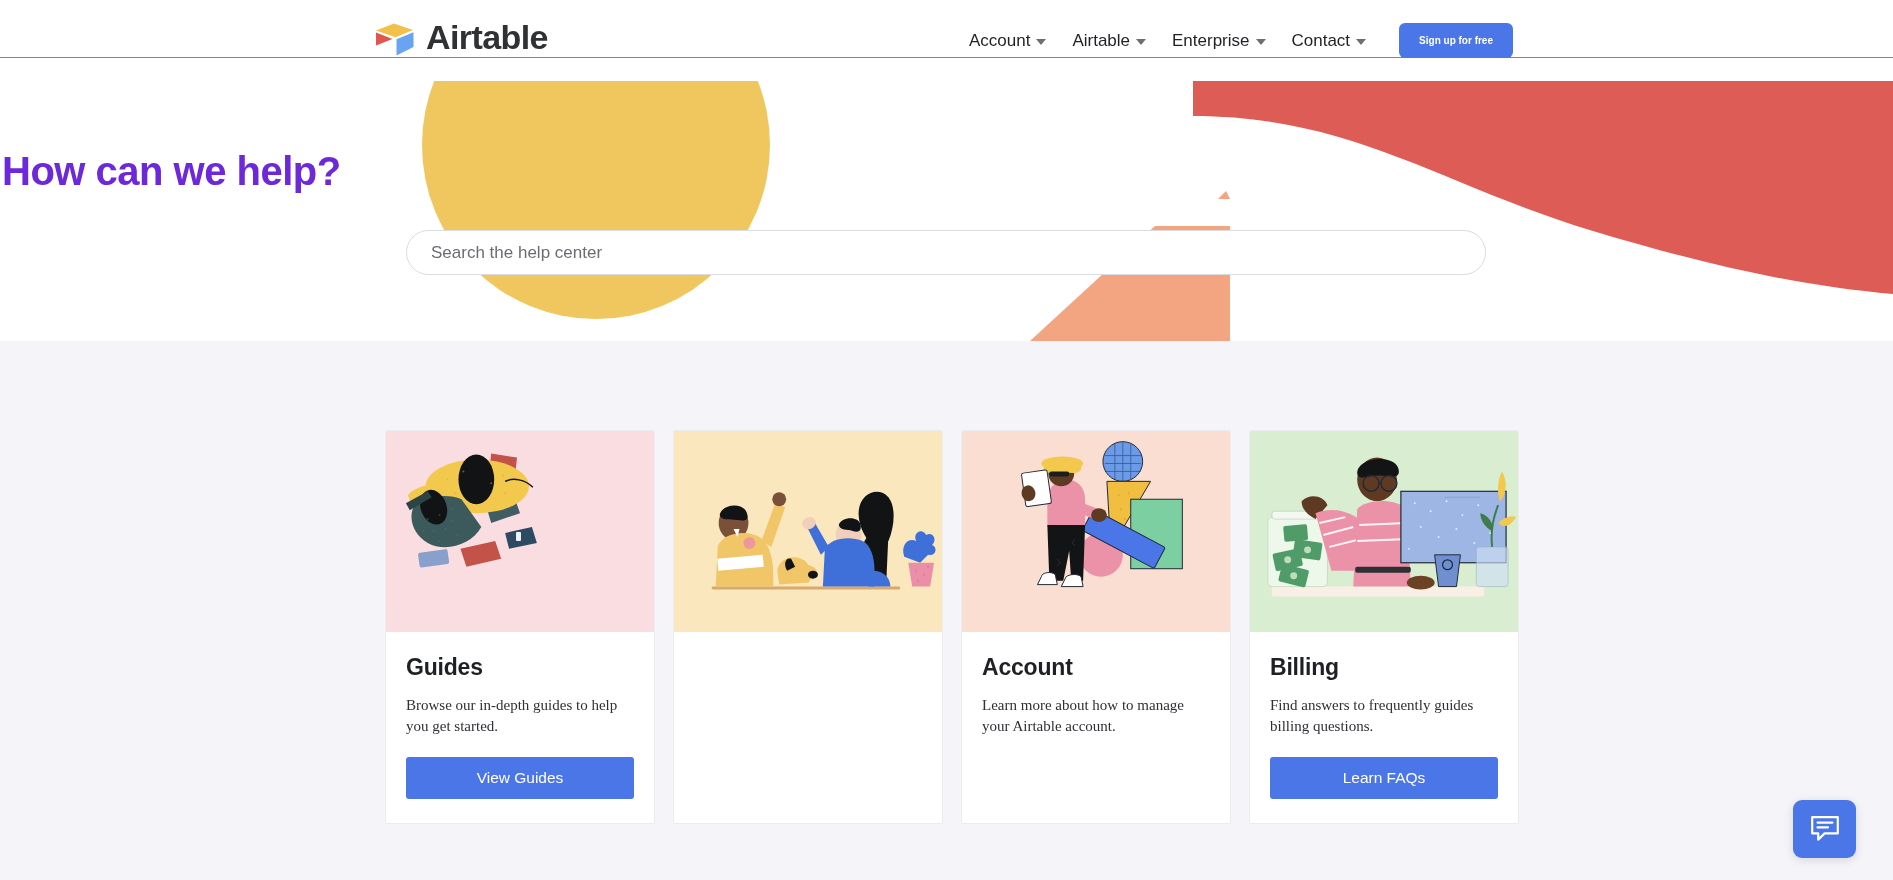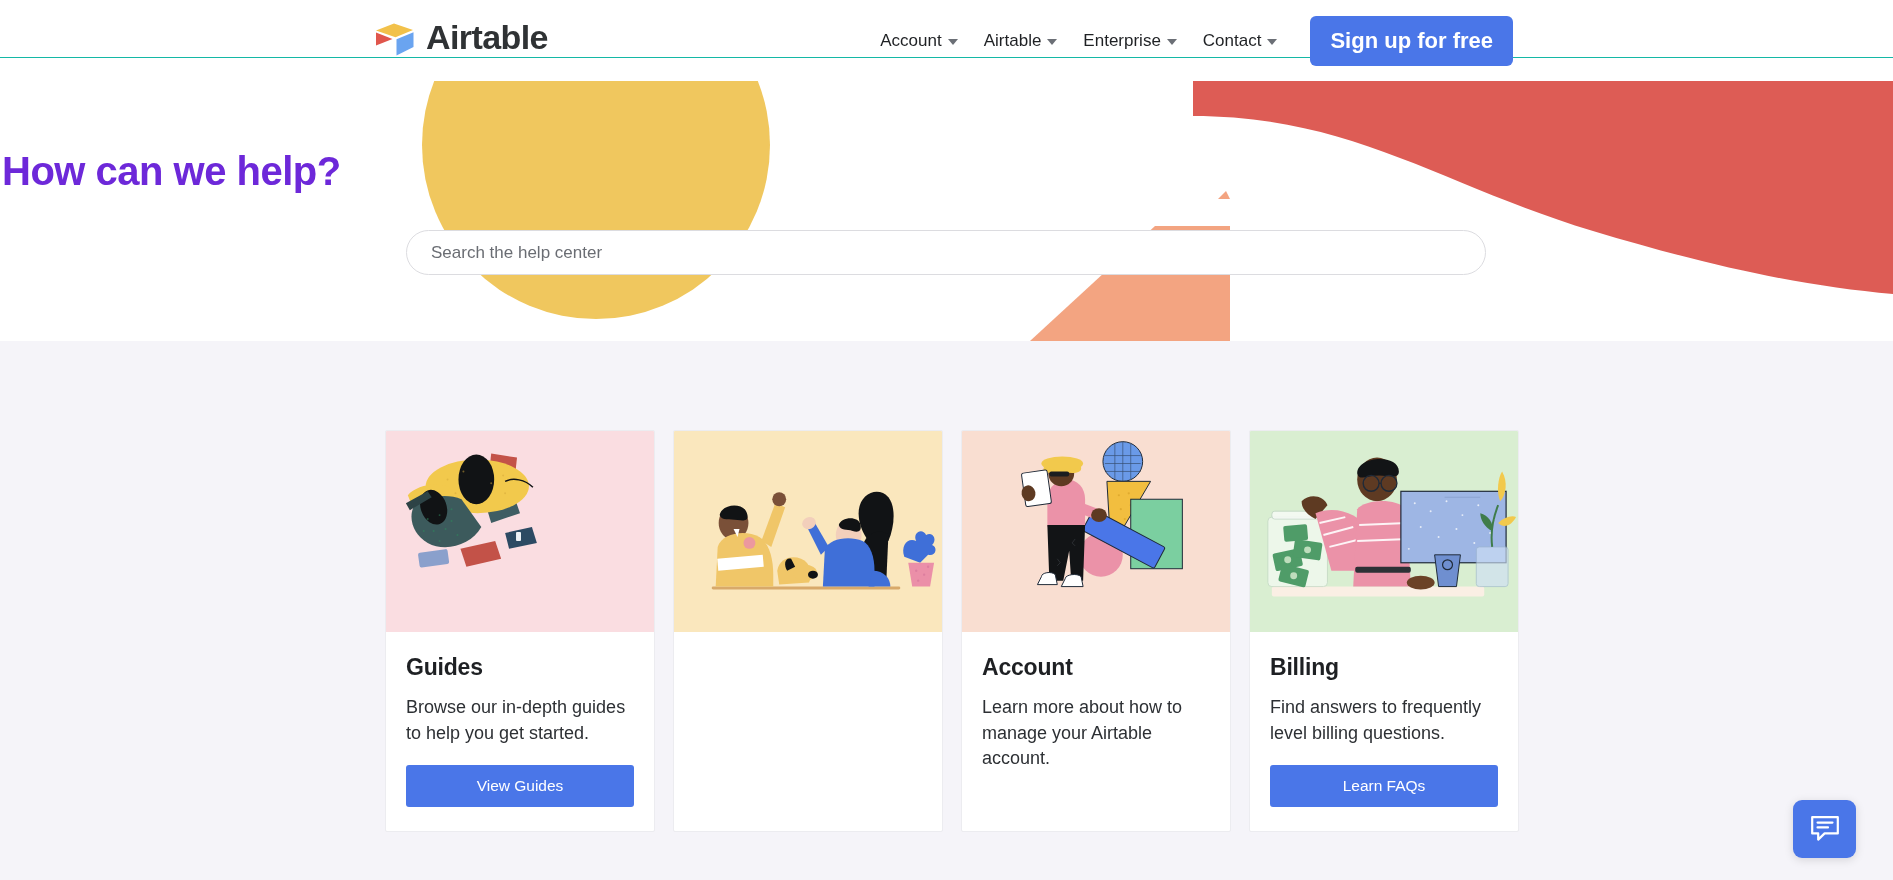--- a/index.html
+++ b/index.html
@@ -67,21 +67,21 @@
     border-left: 5px solid transparent;
     border-right: 5px solid transparent;
     border-top: 6px solid #6b6f76;
     display: inline-block;
     margin-top: 3px;
   }
   .signup-btn {
     margin-left: 20px;
     background: #4a76e8;
     color: #ffffff;
-    font-size: 22px;
+    font-size: 10px;
     font-weight: 700;
     border: none;
     border-radius: 6px;
     padding: 12px 20px;
     cursor: pointer;
     font-family: "Liberation Sans", sans-serif;
     white-space: nowrap;
   }
 
   
@@ -173,25 +173,26 @@
   .card-illus svg { position: absolute; inset: 0; width: 100%; height: 100%; }
   .card-body { padding: 22px 20px 24px 20px; }
   .card-title {
     font-size: 23px;
     font-weight: 700;
     color: #1e2023;
     letter-spacing: -0.2px;
     margin-bottom: 14px;
   }
   .card-desc {
-    font-size: 18px;
+    font-size: 15px;
     line-height: 1.42;
     color: #2d3034;
     margin-bottom: 19px;
     min-height: 43px;
+    font-family: Liberation Serif, serif;
   }
   .card-btn {
     display: block;
     width: 100%;
     background: #4a76e8;
     color: #ffffff;
     border: none;
     border-radius: 3px;
     font-size: 15.5px;
     padding: 12px 8px;
@@ -483,21 +484,21 @@
           <ellipse cx="172" cy="152" rx="14" ry="7" fill="#6b4226"></ellipse>
           <rect x="228" y="116" width="32" height="40" rx="3" fill="#cfe0f5" opacity="0.65" stroke="#9db6cf" stroke-width="1"></rect>
           <path d="M244 116 C242 100 246 84 250 74" stroke="#3f7c4a" stroke-width="2" fill="none"></path>
           <path d="M244 100 C236 96 232 88 232 82 C240 84 246 92 244 100 Z" fill="#3f7c4a"></path>
           <path d="M252 70 C248 60 250 46 254 40 C260 50 258 64 252 70 Z" fill="#f2c94c"></path>
           <path d="M250 92 C256 86 264 84 268 86 C264 94 256 98 250 92 Z" fill="#f2c94c"></path>
         </svg>
       </div>
       <div class="card-body">
         <div class="card-title">Billing</div>
-        <div class="card-desc">Find answers to frequently level billing questions.</div>
+        <div class="card-desc">Find answers to frequently guides billing questions.</div>
         <button class="card-btn">Learn FAQs</button>
       </div>
     </div>
 
   </div>
 </div>
 
 <button class="chat-btn">
   <span>
     <svg width="30" height="28" viewBox="0 0 30 28" xmlns="http://www.w3.org/2000/svg">

